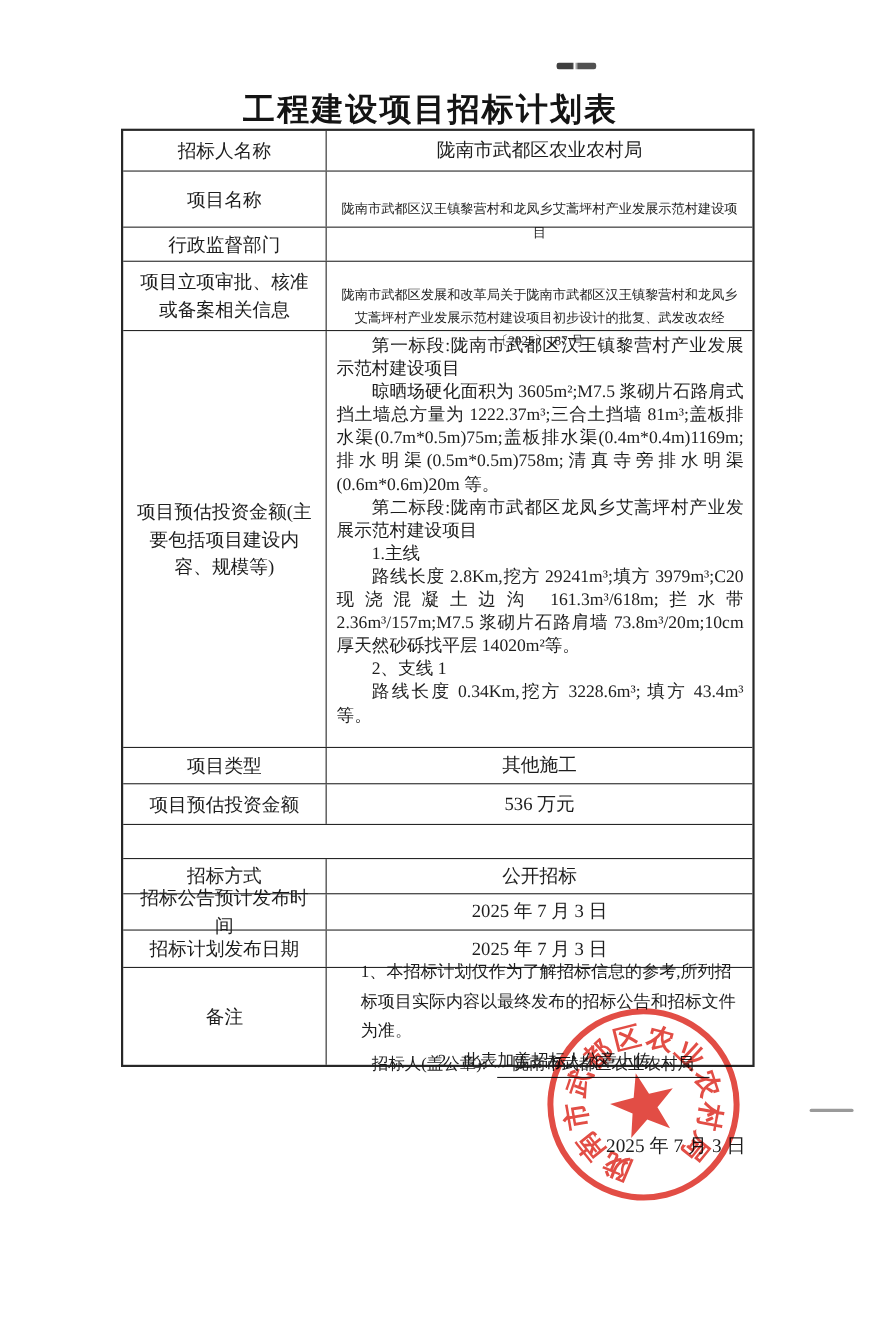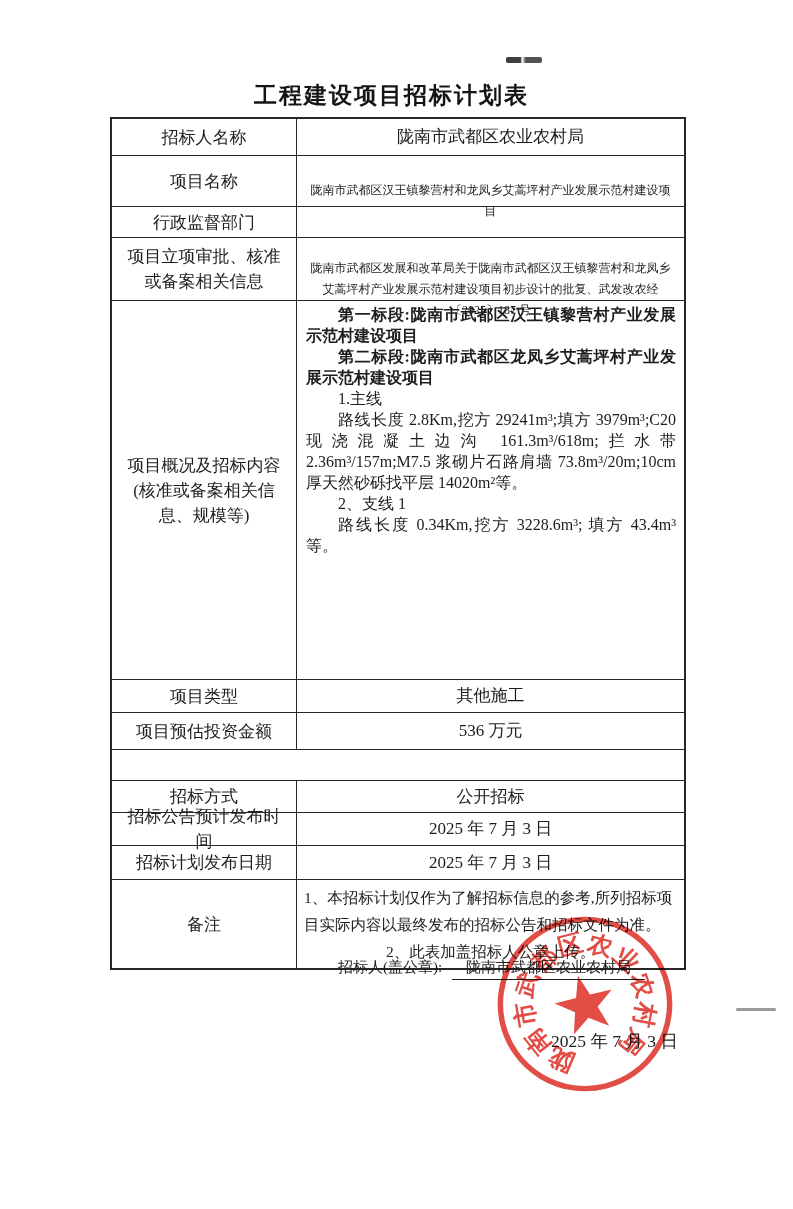--- a/index.html
+++ b/index.html
@@ -8,21 +8,21 @@
     position: relative;
     background: #ffffff;
     font-family: "Liberation Serif", "DejaVu Serif", serif;
     color: #1d1d1d;
     overflow: hidden;
   }
   .page-title {
     position: absolute;
     top: 80px; left: 0; right: 10px;
     text-align: center;
-    font-size: 23px;
+    font-size: 29px;
     font-weight: bold;
     letter-spacing: 2px;
     color: #141414;
   }
   .doc-table {
     position: absolute;
     left: 110px; top: 117px;
     width: 576px;
     border: 2px solid #272727;
     background: transparent;
@@ -50,27 +50,28 @@
     padding: 2px 8px;
   }
   .td.block {
     display: block;
     text-align: left;
     font-size: 16px;
     line-height: 21px;
     padding: 3px 8px 3px 9px;
   }
   .td.block p { text-indent: 2em; text-align: justify; }
-  .td.block p.bold { font-weight: bold; }
+  .td.block p.bold { font-weight: normal; }
   .td.remarks {
     display: flex; flex-direction: column; justify-content: center;
     text-align: left;
     font-size: 15.5px;
     line-height: 27px;
     padding: 4px 7px;
+    margin-left: 24px;
   }
   .r1{height:37px}.r2{height:51px}.r3{height:31px}.r4{height:63px}
   .r5{height:379px}.r6{height:33px}.r7{height:37px}.r8{height:31px}
   .r9{height:32px}.r10{height:33px}.r11{height:34px}.r12{height:88px}
   .td.mid { line-height: 21px; font-size: 12px; margin-top: 40px; }
 
   .signature {
     position: absolute;
     left: 338px; top: 958px;
     font-size: 15px;
@@ -132,23 +133,24 @@
   <div class="tr r3">
     <div class="th">行政监督部门</div>
   </div>
 
   <div class="tr r4">
     <div class="th">项目立项审批、核准或备案相关信息</div>
     <div class="td mid">陇南市武都区发展和改革局关于陇南市武都区汉王镇黎营村和龙凤乡艾蒿坪村产业发展示范村建设项目初步设计的批复、武发改农经〔2025〕187 号</div>
   </div>
 
   <div class="tr r5">
-    <div class="th">项目概况及招标内容(核准或备案相关信息、规模等)</div>
+    <div class="th">项目预估投资金额(主要包括项目建设内容、规模等)</div>
     <div class="td block">
       <p class="bold">第一标段:陇南市武都区汉王镇黎营村产业发展示范村建设项目</p>
+      <p>晾晒场硬化面积为 3605m²;M7.5 浆砌片石路肩式挡土墙总方量为 1222.37m³;三合土挡墙 81m³;盖板排水渠(0.7m*0.5m)75m;盖板排水渠(0.4m*0.4m)1169m;排水明渠(0.5m*0.5m)758m;清真寺旁排水明渠(0.6m*0.6m)20m 等。</p>
       <p class="bold">第二标段:陇南市武都区龙凤乡艾蒿坪村产业发展示范村建设项目</p>
       <p>1.主线</p>
       <p>路线长度 2.8Km,挖方 29241m³;填方 3979m³;C20 现浇混凝土边沟 161.3m³/618m;拦水带 2.36m³/157m;M7.5 浆砌片石路肩墙 73.8m³/20m;10cm 厚天然砂砾找平层 14020m²等。</p>
       <p>2、支线 1</p>
       <p>路线长度 0.34Km,挖方 3228.6m³; 填方 43.4m³等。</p>
     </div>
   </div>
 
   <div class="tr r6">
     <div class="th">项目类型</div>

